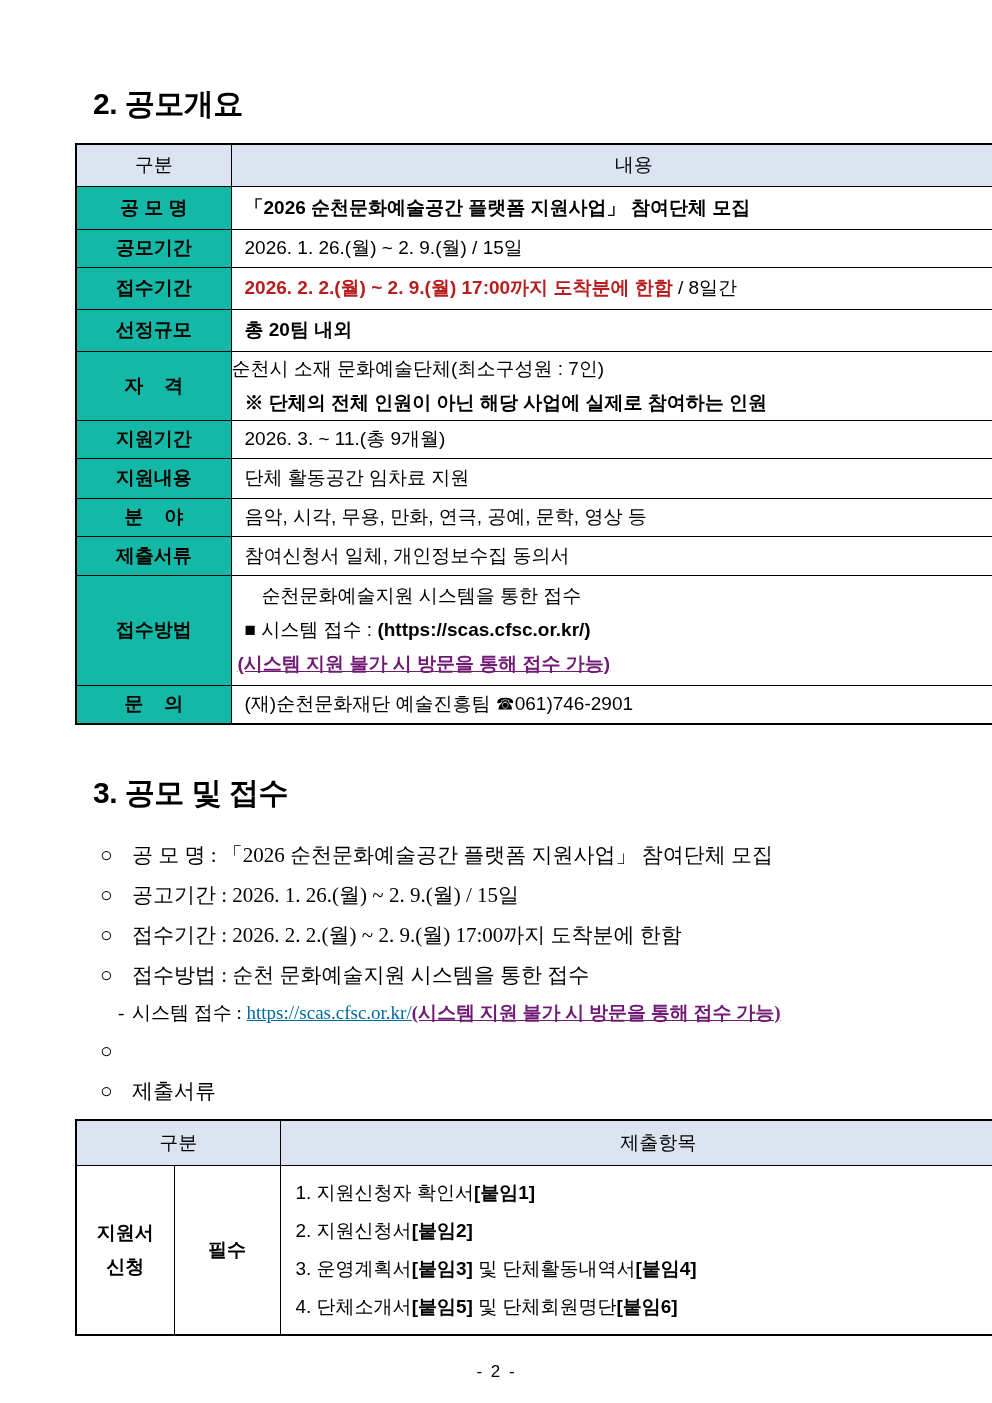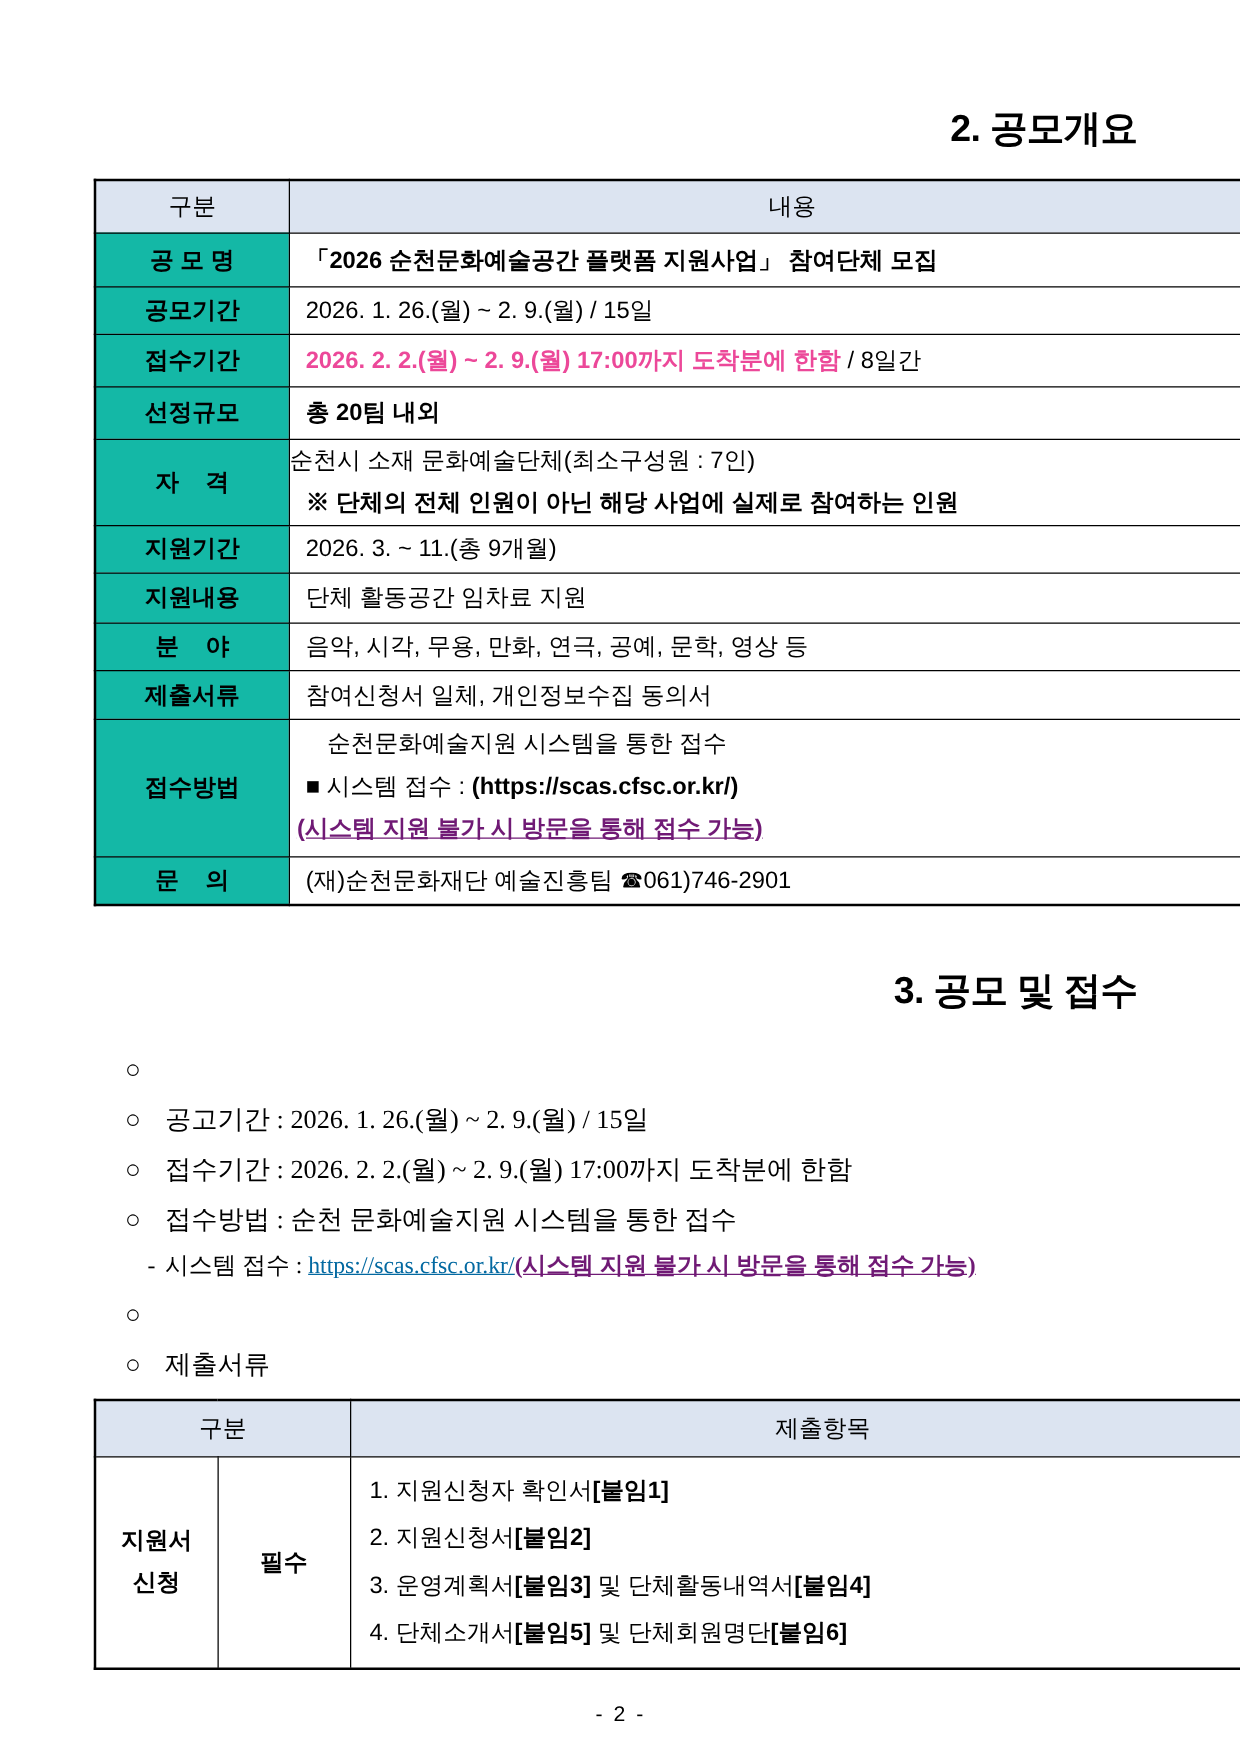--- a/index.html
+++ b/index.html
@@ -7,36 +7,36 @@
   body {
     width: 992px; height: 1403px; overflow: hidden;
     background: #ffffff; color: #000;
     font-family: "Liberation Sans", sans-serif;
   }
   .page { padding: 0 74px 0 75px; }
 
   h1.h {
     font-family: "Liberation Sans", sans-serif;
     font-size: 30px; line-height: 36px; font-weight: 900;
-    margin: 8px; letter-spacing: -0.5px; text-align: right;
+    margin: 18px; letter-spacing: -0.5px;
   }
   #h2 { margin-top: 86px; }
   #h3 { margin-top: 50px; }
 
   table { border-collapse: collapse; width: 963px; table-layout: fixed; }
   .t1 { margin-top: 21px; border: 2px solid #000; }
   .t1 td { border: 1px solid #000; font-size: 19px; vertical-align: middle; padding: 0; }
   .t2 { margin-top: 8px; border: 2px solid #000; }
   .t2 td { border: 1px solid #000; font-size: 19px; vertical-align: middle; padding: 0; }
 
   td.hd { background: #dce4f1; text-align: center; font-weight: 400; }
   td.lbl { background: #14b8a6; text-align: center; font-weight: 700; white-space: pre; }
   td.val { text-align: left; padding-left: 13px; }
   .bold { font-weight: 700; }
-  .blue { color: #ec4899; }
+  .blue { color: #b91c1c; }
   .cell-lines { padding: 6px 0 6px 13px; }
   .cell-lines > div { line-height: 34px; }
 
   .bullets {
     margin-top: 24px;
     font-family: "Liberation Serif", serif;
     font-size: 21px;
   }
   .bullet { display: flex; line-height: 40px; padding-left: 25px; }
   .bullet .mk { width: 32px; flex: 0 0 32px; }
@@ -129,20 +129,21 @@
       <td class="val">(재)순천문화재단 예술진흥팀 ☎061)746-2901</td>
     </tr>
   </tbody>
     </table>
 
   <h1 class="h" id="h3">3. 공모 및 접수</h1>
 
   <div class="bullets">
     <div class="bullet">
       <span class="mk">○</span>
+      <span>공 모 명 : 「2026 순천문화예술공간 플랫폼 지원사업」 참여단체 모집</span>
     </div>
     <div class="bullet">
       <span class="mk">○</span>
       <span>공고기간 : 2026. 1. 26.(월) ~ 2. 9.(월) / 15일</span>
     </div>
     <div class="bullet">
       <span class="mk">○</span>
       <span>접수기간 : 2026. 2. 2.(월) ~ 2. 9.(월) 17:00까지 도착분에 한함</span>
     </div>
     <div class="bullet">

